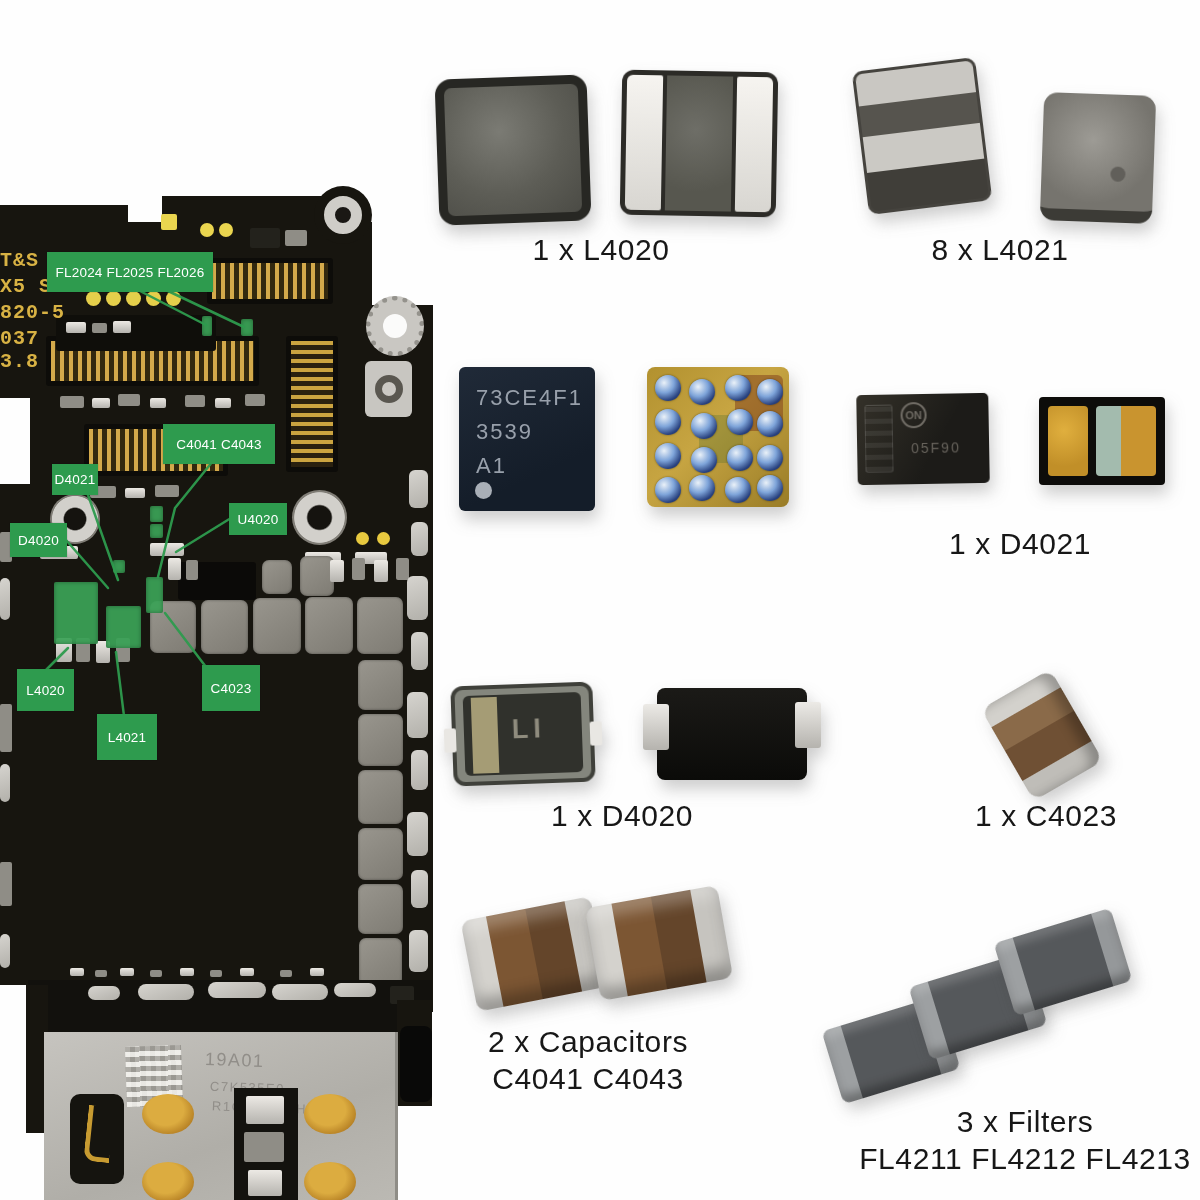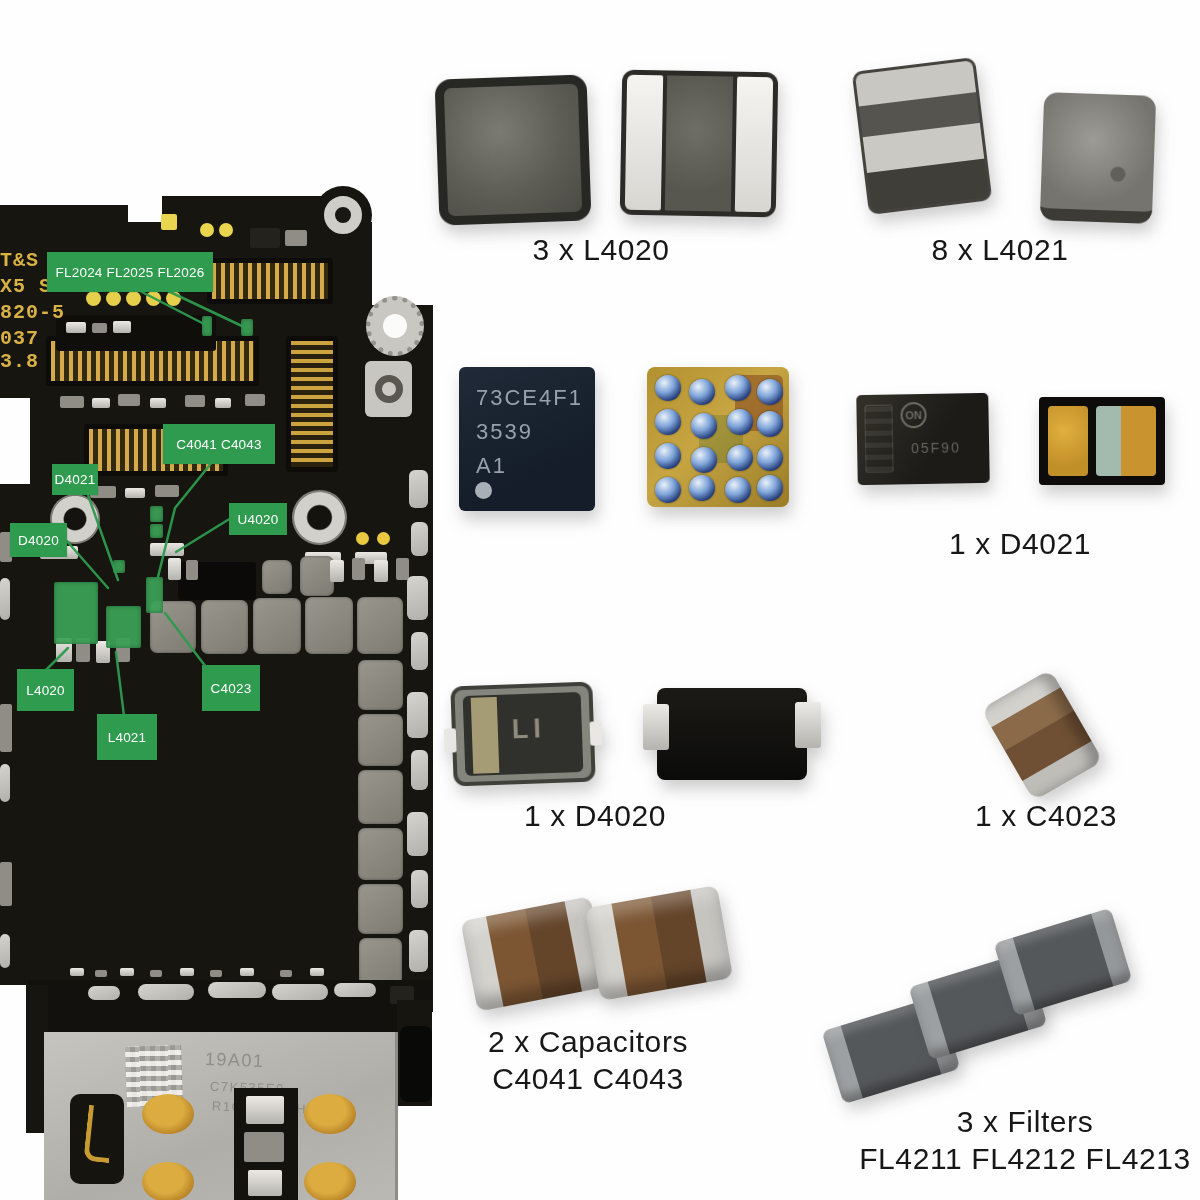--- a/index.html
+++ b/index.html
@@ -206,21 +206,21 @@
     <div class="co" style="left:97px;top:714px;width:60px;height:46px">L4021</div>
     <div class="co" style="left:202px;top:665px;width:58px;height:46px">C4023</div>
   </div>
 
   <div class="photo" style="left:437px;top:77px;width:152px;height:146px;transform:rotate(-2deg);background:radial-gradient(circle at 40% 35%,#7b7b74,#5d5d56 55%,#4b4b45);border:9px solid #272723;border-radius:16px"></div>
   <div class="photo" style="left:621px;top:71px;width:156px;height:145px;transform:rotate(1deg);background:#2c2b27;border-radius:12px;display:flex;align-items:stretch;padding:5px;gap:4px">
     <div style="width:36px;background:linear-gradient(180deg,#f6f4f0,#d8d6d1);border-radius:6px 2px 2px 6px"></div>
     <div style="flex:1;background:radial-gradient(circle at 45% 40%,#6e6e67,#57574f 70%)"></div>
     <div style="width:36px;background:linear-gradient(180deg,#f6f4f0,#d8d6d1);border-radius:2px 6px 6px 2px"></div>
   </div>
-  <div class="plabel" style="left:470px;top:231px;width:262px">3 x L4020</div>
+  <div class="plabel" style="left:470px;top:231px;width:262px">1 x L4020</div>
 
   <div class="photo" style="left:860px;top:64px;width:124px;height:144px;transform:rotate(-7deg);border-radius:10px;border:3px solid #45433e;background:linear-gradient(180deg,#c9c7c2 0 23%,#56544e 23% 46%,#cbc9c4 46% 72%,#403e39 72% 100%)"></div>
   <div class="photo" style="left:1042px;top:94px;width:112px;height:128px;transform:rotate(2deg);background:radial-gradient(circle at 45% 40%,#9d9b95,#76746e 68%);border-radius:14px;border-bottom:12px solid #3c3b36">
     <div style="position:absolute;left:62%;top:62%;width:15px;height:15px;border-radius:50%;background:#615f5a"></div>
   </div>
   <div class="plabel" style="left:869px;top:231px;width:262px">8 x L4021</div>
 
   <div class="photo" style="left:459px;top:367px;width:136px;height:144px;background:linear-gradient(155deg,#202a38,#141d29 70%);border-radius:6px;color:#98a0ab">
     <div class="a" style="left:17px;top:18px;font-size:22px;letter-spacing:2px">73CE4F1</div>
     <div class="a" style="left:17px;top:52px;font-size:22px;letter-spacing:2px">3539</div>
@@ -263,21 +263,21 @@
     <div class="a" style="left:8px;top:6px;right:8px;bottom:6px;background:#30312c;border-radius:6px"></div>
     <div class="a" style="left:16px;top:8px;width:26px;height:76px;background:#b3a87d;opacity:.9"></div>
     <div class="a" style="left:56px;top:26px;font-size:27px;font-weight:bold;color:#8f8c7e;letter-spacing:5px">LI</div>
     <div class="a" style="left:-12px;top:38px;width:12px;height:24px;background:#e9e7e3;border-radius:2px"></div>
     <div class="a" style="right:-12px;top:36px;width:12px;height:24px;background:#e9e7e3;border-radius:2px"></div>
   </div>
   <div class="photo" style="left:657px;top:688px;width:150px;height:92px;background:linear-gradient(180deg,#1b1a17,#0b0b09);border-radius:8px">
     <div class="a" style="left:-14px;top:16px;width:26px;height:46px;background:linear-gradient(180deg,#eceae6,#b5b3ae);border-radius:3px"></div>
     <div class="a" style="right:-14px;top:14px;width:26px;height:46px;background:linear-gradient(180deg,#eceae6,#b5b3ae);border-radius:3px"></div>
   </div>
-  <div class="plabel" style="left:464px;top:797px;width:262px">1 x D4020</div>
+  <div class="plabel" style="left:491px;top:797px;width:262px">1 x D4020</div>
 
   <div class="photo" style="left:1002px;top:682px;width:80px;height:106px;transform:rotate(-30deg);border-radius:12px;background:linear-gradient(180deg,#d3d1cc 0 20%,#8a6a49 20% 45%,#6f5034 45% 78%,#bfbdb8 78% 100%);box-shadow:inset -10px 0 12px rgba(0,0,0,.28)"></div>
   <div class="plabel" style="left:915px;top:797px;width:262px">1 x C4023</div>
 
   <div class="photo" style="left:468px;top:908px;width:132px;height:92px;transform:rotate(-11deg);border-radius:10px;background:linear-gradient(90deg,#d4d2cd 0 20%,#7c5633 20% 50%,#64452a 50% 80%,#c6c4bf 80% 100%);box-shadow:inset 0 12px 14px rgba(255,255,255,.28),inset 0 -12px 14px rgba(0,0,0,.28)"></div>
   <div class="photo" style="left:592px;top:896px;width:134px;height:94px;transform:rotate(-10deg);border-radius:10px;background:linear-gradient(90deg,#d4d2cd 0 20%,#7c5633 20% 50%,#64452a 50% 80%,#c6c4bf 80% 100%);box-shadow:inset 0 12px 14px rgba(255,255,255,.28),inset 0 -12px 14px rgba(0,0,0,.28)"></div>
   <div class="plabel" style="left:448px;top:1023px;width:280px">
     <div>2 x Capacitors</div>
     <div>C4041 C4043</div>
   </div>

